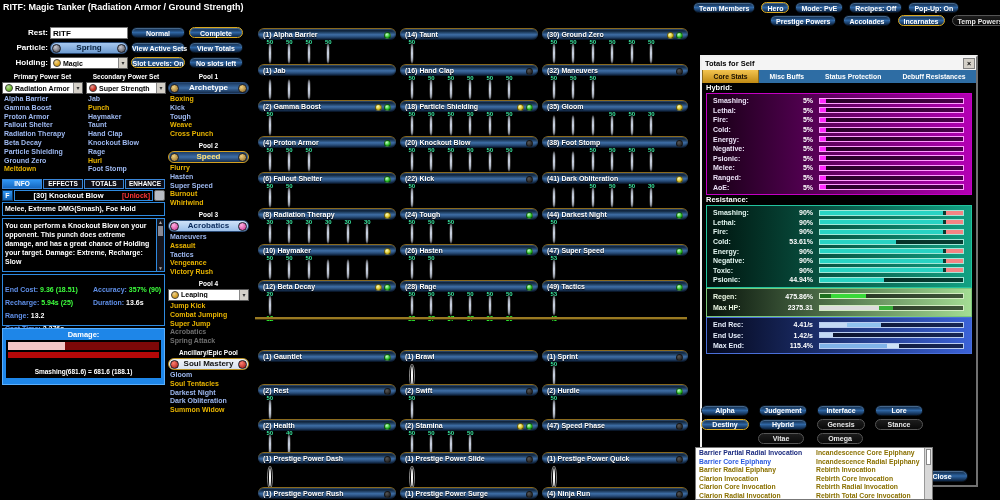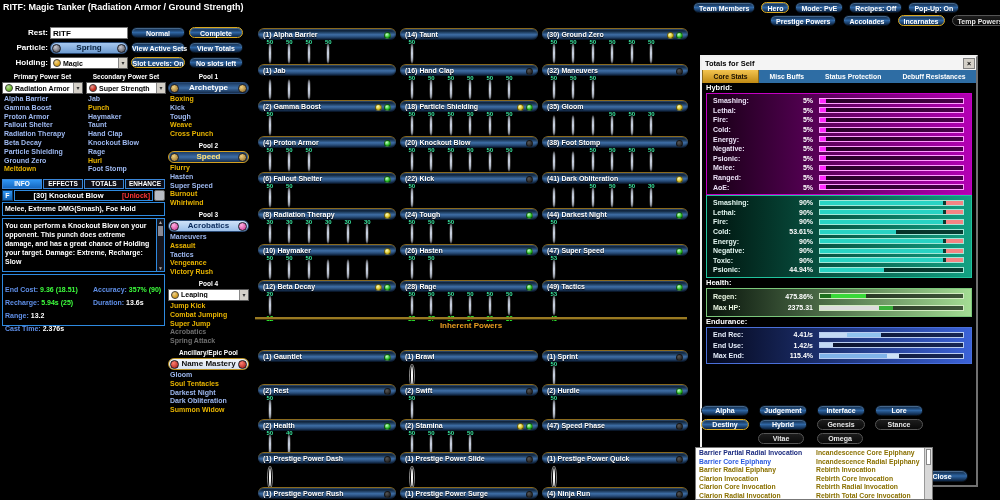--- a/index.html
+++ b/index.html
@@ -252,21 +252,21 @@
         <span class="combo-arrow">▾</span>
       </div>
       <div class="ps-item avail">Jump Kick</div>
       <div class="ps-item avail">Combat Jumping</div>
       <div class="ps-item avail">Super Jump</div>
       <div class="ps-item locked">Acrobatics</div>
       <div class="ps-item locked">Spring Attack</div>
       <div class="pool-header">Ancillary/Epic Pool</div>
       <div class="spin set-widget v-red">
         <span class="knob"></span>
-        <span class="spin-label">Name Mastery</span>
+        <span class="spin-label">Soul Mastery</span>
         <span class="knob right"></span>
       </div>
       <div class="ps-item taken">Gloom</div>
       <div class="ps-item avail">Soul Tentacles</div>
       <div class="ps-item taken">Darkest Night</div>
       <div class="ps-item taken">Dark Obliteration</div>
       <div class="ps-item avail">Summon Widow</div>
     </div>
 
   <div id="info-panel">
@@ -298,20 +298,33 @@
           <div class="srow"><span class="slab">End Cost:</span><span class="sval green">9.36 (18.51)</span></div>
           <div class="srow"><span class="slab">Recharge:</span><span class="sval green">5.94s (25)</span></div>
           <div class="srow"><span class="slab">Range:</span><span class="sval">13.2</span></div>
           <div class="srow"><span class="slab">Cast Time:</span><span class="sval">2.376s</span></div>
         </div>
       <div id="stats-right">
           <div class="srow"><span class="slab">Accuracy:</span><span class="sval green">357% (90)</span></div>
           <div class="srow"><span class="slab">Duration:</span><span class="sval">13.6s</span></div>
         </div>
     </div>
+    <div id="damage-panel">
+      <div id="damage-header">Damage:</div>
+      <div id="damage-inner">
+        <div id="dbar1" class="dbar">
+            <span class="dseg" style="width: 38%; background: rgb(244, 198, 198);"></span>
+            <span class="dseg" style="width: 62%; background: rgb(125, 8, 8);"></span>
+          </div>
+        <div id="dbar2" class="dbar">
+            <span class="dseg" style="width: 100%; background: rgb(180, 8, 8);"></span>
+          </div>
+        <div id="damage-total">Smashing(681.6) = 681.6 (188.1)</div>
+      </div>
+    </div>
   </div>
 
   <div id="pcol1" class="pcol">
       <div class="power" style="top: 0px;">
         <div class="pill">
           <span class="plabel">(1) Alpha Barrier</span>
           <span class="led green"></span>
         </div>
         <div class="slots">
           <span class="slot"><span class="t">50</span><span class="c" style="background: radial-gradient(circle at 35% 30%, rgb(226, 180, 242), rgb(109, 47, 150) 78%);"></span><span class="l">1</span></span>
@@ -588,21 +601,20 @@
         <div class="pill">
           <span class="plabel">(49) Tactics</span>
           <span class="led green"></span>
         </div>
         <div class="slots">
           <span class="slot"><span class="t">53</span><span class="c" style="background: radial-gradient(circle at 35% 30%, rgb(226, 180, 242), rgb(109, 47, 150) 78%);"></span><span class="l">49</span></span>
         </div>
       </div>
     </div>
   <div id="mid-divider"></div>
-  <div id="inherent-title">Inherent Powers</div>
   <div id="icol1" class="pcol">
       <div class="power" style="top: 0px;">
         <div class="pill">
           <span class="plabel">(1) Gauntlet</span>
           <span class="led green"></span>
         </div>
       </div>
       <div class="power" style="top: 34px;">
         <div class="pill">
           <span class="plabel">(2) Rest</span>
@@ -829,20 +841,21 @@
             </span>
           </div>
           <div class="trow" style="height: 9.6px;">
             <span class="lab" style="color: rgb(234, 224, 246);">AoE:</span>
             <span class="val">5%</span>
             <span class="track" style="border-color: rgb(255, 155, 255);">
               <span class="tseg" style="width: 4%; background: rgb(255, 43, 255);"></span>
             </span>
           </div>
         </div>
+        <div class="tw-sec-label">Resistance:</div>
         <div class="tw-box" style="border-color: rgb(34, 196, 158); background: linear-gradient(90deg, rgb(0, 20, 14), rgb(18, 161, 131));">
           <div class="trow" style="height: 9.6px;">
             <span class="lab" style="color: rgb(224, 244, 238);">Smashing:</span>
             <span class="val">90%</span>
             <span class="track" style="border-color: rgb(159, 232, 216);">
               <span class="tseg" style="width: 86%; background: rgb(40, 211, 195);"></span>
               <span class="tseg" style="width: 2%;"></span>
               <span class="tseg" style="width: 12%; background: rgb(244, 132, 132);"></span>
             </span>
           </div>
@@ -899,40 +912,38 @@
             </span>
           </div>
           <div class="trow" style="height: 9.6px;">
             <span class="lab" style="color: rgb(224, 244, 238);">Psionic:</span>
             <span class="val">44.94%</span>
             <span class="track" style="border-color: rgb(159, 232, 216);">
               <span class="tseg" style="width: 45%; background: rgb(40, 211, 195);"></span>
             </span>
           </div>
         </div>
-        <div class="tw-sec-label">Health:</div>
         <div class="tw-box" style="border-color: rgb(124, 200, 124); background: linear-gradient(90deg, rgb(7, 18, 10), rgb(164, 221, 148));">
           <div class="trow" style="height: 11.5px;">
             <span class="lab" style="color: rgb(234, 246, 226);">Regen:</span>
             <span class="val">475.86%</span>
             <span class="track" style="border-color: rgb(210, 236, 194);">
               <span class="tseg" style="width: 8%; background: rgb(29, 111, 29);"></span>
               <span class="tseg" style="width: 24%; background: rgb(57, 216, 57);"></span>
             </span>
           </div>
           <div class="trow" style="height: 11.5px;">
             <span class="lab" style="color: rgb(234, 246, 226);">Max HP:</span>
             <span class="val">2375.31</span>
             <span class="track" style="border-color: rgb(210, 236, 194);">
               <span class="tseg" style="width: 41%; background: rgb(220, 220, 220);"></span>
               <span class="tseg" style="width: 10%; background: rgb(57, 176, 57);"></span>
             </span>
           </div>
         </div>
-        <div class="tw-sec-label">Endurance:</div>
         <div class="tw-box" style="border-color: rgb(74, 111, 216); background: linear-gradient(90deg, rgb(4, 7, 26), rgb(59, 98, 216));">
           <div class="trow" style="height: 10.5px;">
             <span class="lab" style="color: rgb(228, 236, 250);">End Rec:</span>
             <span class="val">4.41/s</span>
             <span class="track" style="border-color: rgb(184, 204, 240);">
               <span class="tseg" style="width: 19%; background: rgb(194, 217, 244);"></span>
               <span class="tseg" style="width: 24%; background: rgb(143, 194, 238);"></span>
             </span>
           </div>
           <div class="trow" style="height: 10.5px;">

